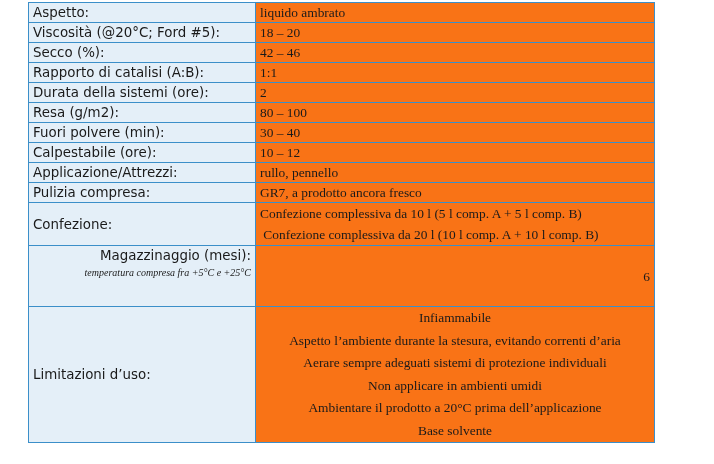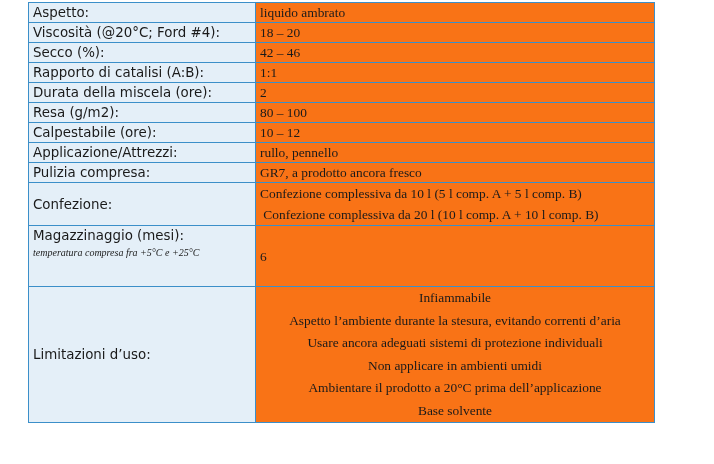--- a/index.html
+++ b/index.html
@@ -20,53 +20,57 @@
     line-height: 19px;
     white-space: nowrap;
     overflow: hidden;
   }
   td.label { width: 218px; background: #e4eff8; }
   td.value { background: #f97316; font-family: Liberation Serif, serif; }
   tr.std td { height: 19px; }
   .note { display: block; font-family: Liberation Serif, serif; font-style: italic; font-size: 10px; line-height: 16px; }
   .multi div { line-height: 21px; }
   tr.tall td.value { vertical-align: middle; }
-  tr.mag td { height: 60px; vertical-align: top; }
+  tr.mag td { height: 60px; vertical-align: top; text-align: right; }
   tr.mag td.value { vertical-align: middle; }
   tr.lim td { height: 124px; }
   tr.lim td.value div { line-height: 22.5px; text-align: center; }
 </style>
 </head>
 <body>
 
 <table class="spec">
   <tbody>
     <tr class="std">
       <td class="label">Aspetto:</td>
       <td class="value">liquido ambrato</td>
     </tr>
     <tr class="std">
-      <td class="label">Viscosità (@20°C; Ford #4):</td>
+      <td class="label">Viscosità (@20°C; Ford #5):</td>
       <td class="value">18 – 20</td>
     </tr>
     <tr class="std">
       <td class="label">Secco (%):</td>
       <td class="value">42 – 46</td>
     </tr>
     <tr class="std">
       <td class="label">Rapporto di catalisi (A:B):</td>
       <td class="value">1:1</td>
     </tr>
     <tr class="std">
-      <td class="label">Durata della miscela (ore):</td>
+      <td class="label">Durata della sistemi (ore):</td>
       <td class="value">2</td>
     </tr>
     <tr class="std">
       <td class="label">Resa (g/m2):</td>
       <td class="value">80 – 100</td>
+    </tr>
+    <tr class="std">
+      <td class="label">Fuori polvere (min):</td>
+      <td class="value">30 – 40</td>
     </tr>
     <tr class="std">
       <td class="label">Calpestabile (ore):</td>
       <td class="value">10 – 12</td>
     </tr>
     <tr class="std">
       <td class="label">Applicazione/Attrezzi:</td>
       <td class="value">rullo, pennello</td>
     </tr>
     <tr class="std">
@@ -85,20 +89,20 @@
         <div style="line-height:19px;">Magazzinaggio (mesi):</div>
         <span class="note">temperatura compresa fra +5°C e +25°C</span>
       </td>
       <td class="value">6</td>
     </tr>
     <tr class="lim">
       <td class="label">Limitazioni d’uso:</td>
       <td class="value">
         <div>Infiammabile</div>
         <div>Aspetto l’ambiente durante la stesura, evitando correnti d’aria</div>
-        <div>Usare ancora adeguati sistemi di protezione individuali</div>
+        <div>Aerare sempre adeguati sistemi di protezione individuali</div>
         <div>Non applicare in ambienti umidi</div>
         <div>Ambientare il prodotto a 20°C prima dell’applicazione</div>
         <div>Base solvente</div>
       </td>
     </tr>
   </tbody>
 </table>
 
 </body></html>

